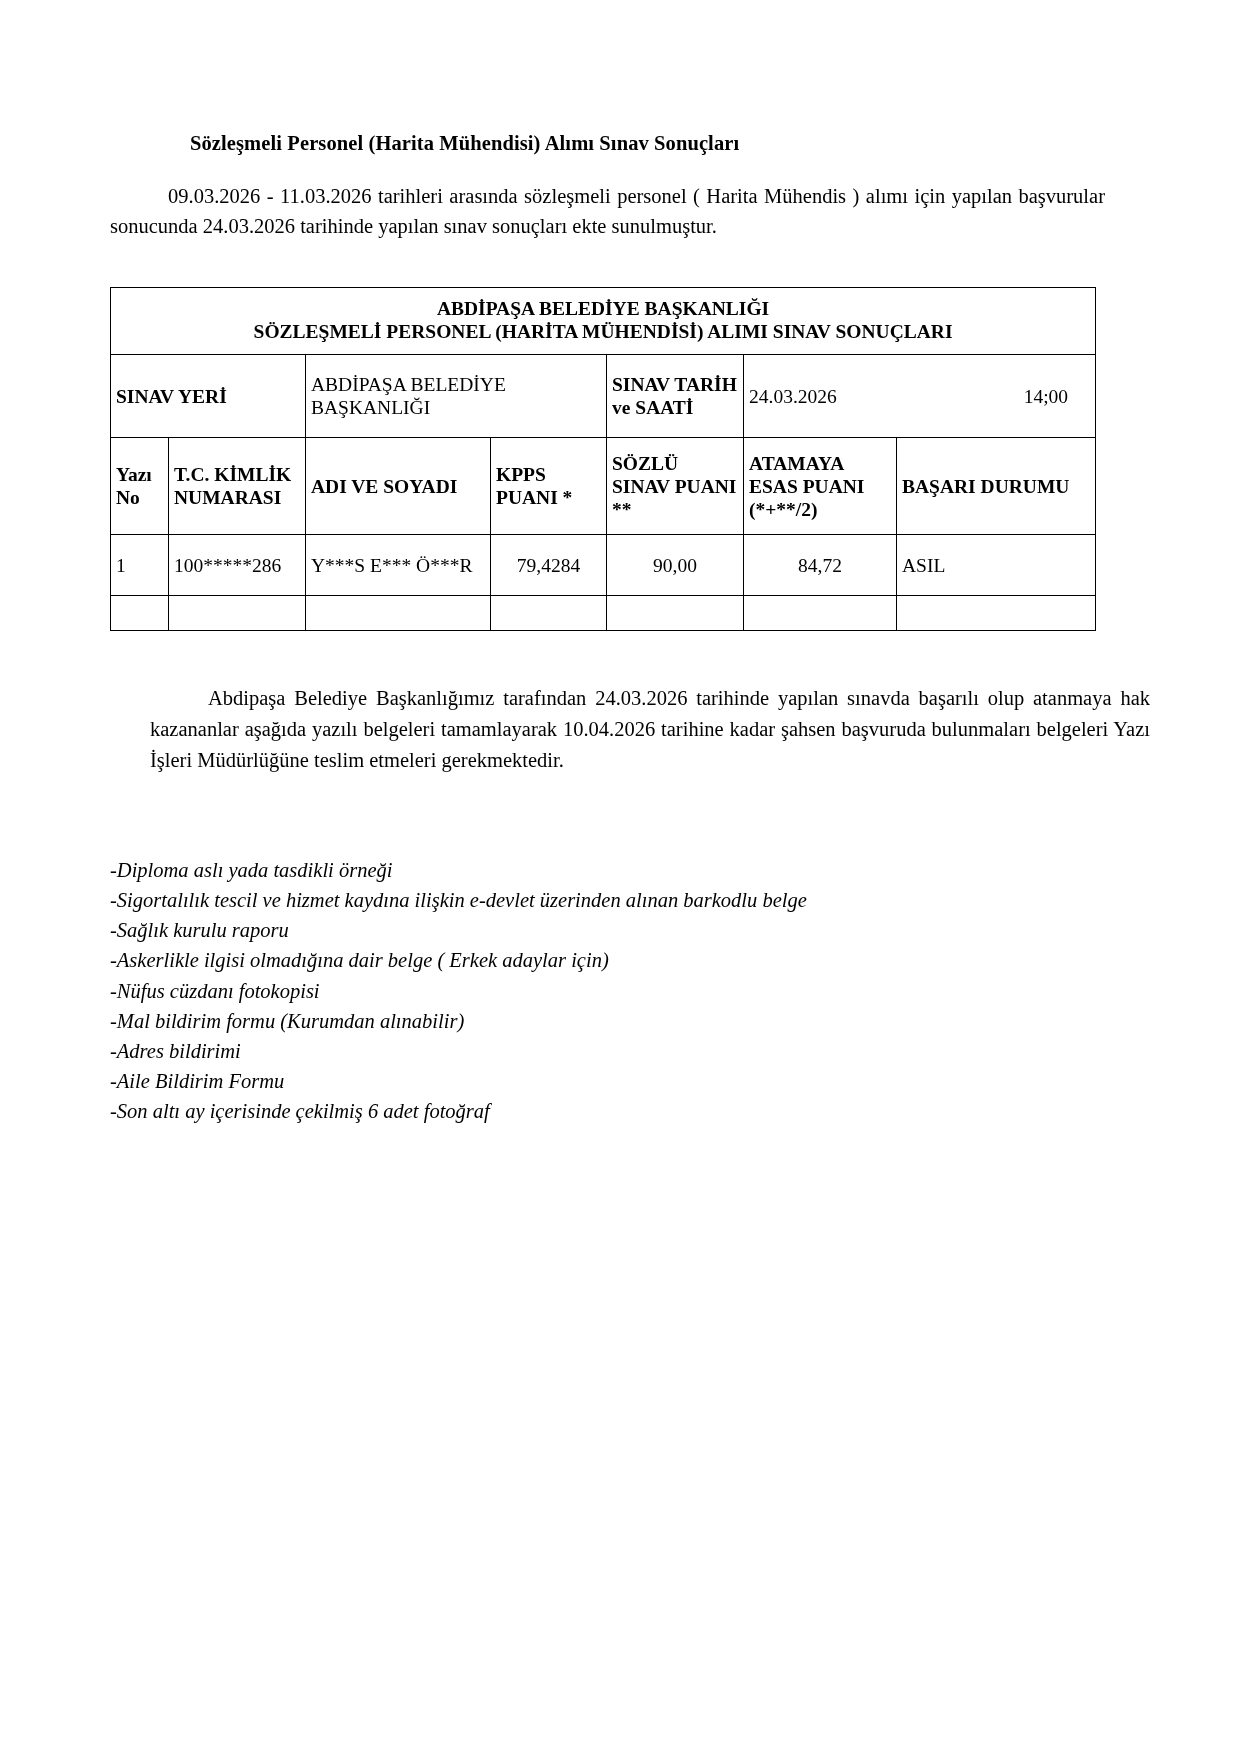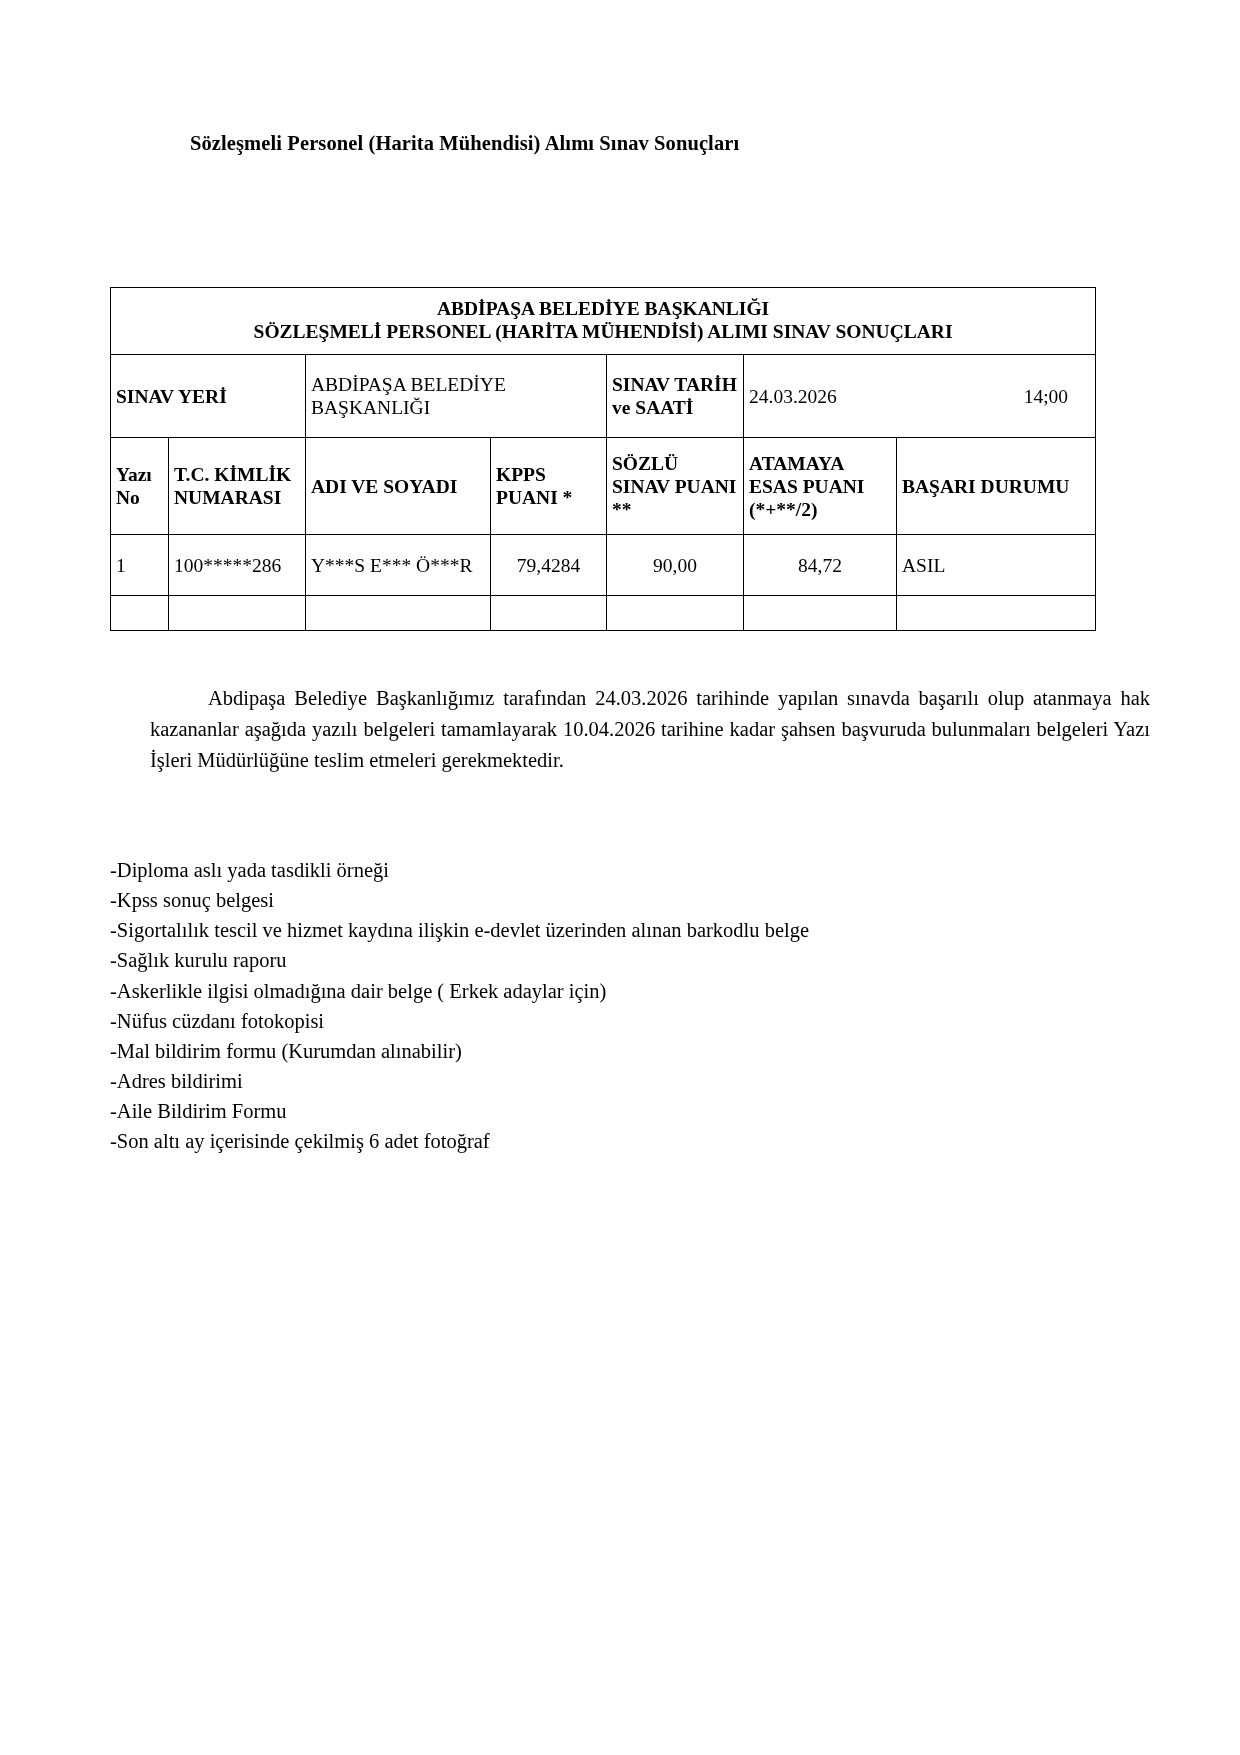--- a/index.html
+++ b/index.html
@@ -96,30 +96,32 @@
     text-indent: 58px;
     margin-left: 40px;
   }
   .doclist {
     position: absolute;
     left: 110px;
     top: 855px;
     width: 1000px;
     font-size: 20.5px;
     line-height: 1.47;
+    font-style: italic;
   }
   .doclist div { white-space: pre; }
 </style>
 </head>
 <body>
 
 <div class="page">
 
   <div class="doc-title">Sözleşmeli Personel (Harita Mühendisi) Alımı Sınav Sonuçları</div>
 
+  <div class="intro">09.03.2026 - 11.03.2026  tarihleri arasında sözleşmeli personel ( Harita Mühendis ) alımı için yapılan başvurular sonucunda 24.03.2026 tarihinde yapılan sınav sonuçları ekte sunulmuştur.</div>
 
   <table class="main">
     <colgroup>
       <col style="width:58px">
       <col style="width:137px">
       <col style="width:185px">
       <col style="width:116px">
       <col style="width:137px">
       <col style="width:153px">
       <col style="width:199px">
@@ -169,21 +171,20 @@
         <td class="cell-empty"></td>
         <td class="cell-empty"></td>
       </tr>
     </tbody>
   </table>
 
   <div class="para2">Abdipaşa Belediye Başkanlığımız tarafından 24.03.2026 tarihinde yapılan sınavda başarılı olup atanmaya hak kazananlar aşağıda yazılı belgeleri tamamlayarak 10.04.2026 tarihine kadar şahsen başvuruda bulunmaları belgeleri Yazı İşleri Müdürlüğüne teslim etmeleri gerekmektedir.</div>
 
   <div class="doclist">
     <div>-Diploma aslı yada tasdikli örneği</div>
-    <div>-Kpss sonuç belgesi</div>
     <div>-Sigortalılık tescil ve hizmet kaydına ilişkin e-devlet üzerinden alınan barkodlu belge</div>
     <div>-Sağlık kurulu raporu</div>
     <div>-Askerlikle ilgisi olmadığına dair belge ( Erkek adaylar için)</div>
     <div>-Nüfus cüzdanı fotokopisi</div>
     <div>-Mal bildirim formu (Kurumdan alınabilir)</div>
     <div>-Adres bildirimi</div>
     <div>-Aile Bildirim Formu</div>
     <div>-Son altı ay içerisinde çekilmiş 6 adet fotoğraf</div>
   </div>
 

